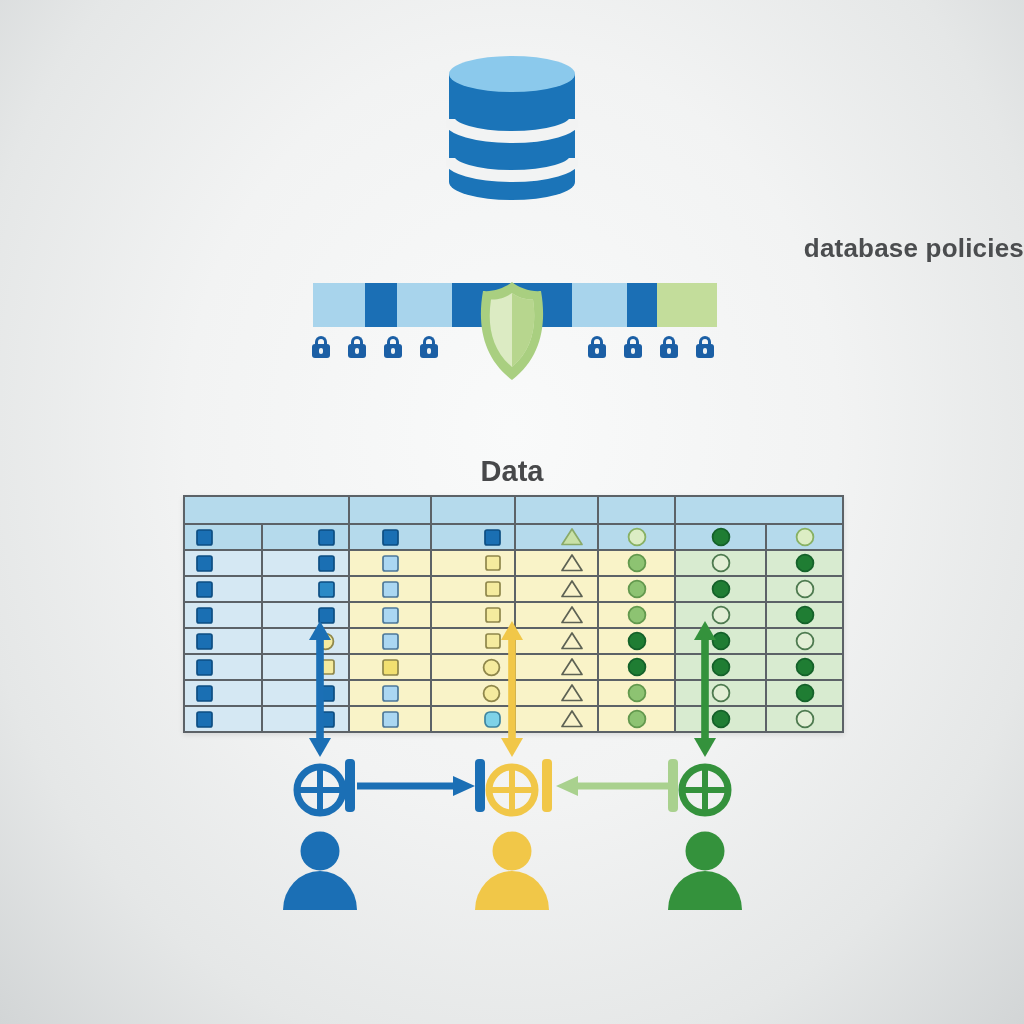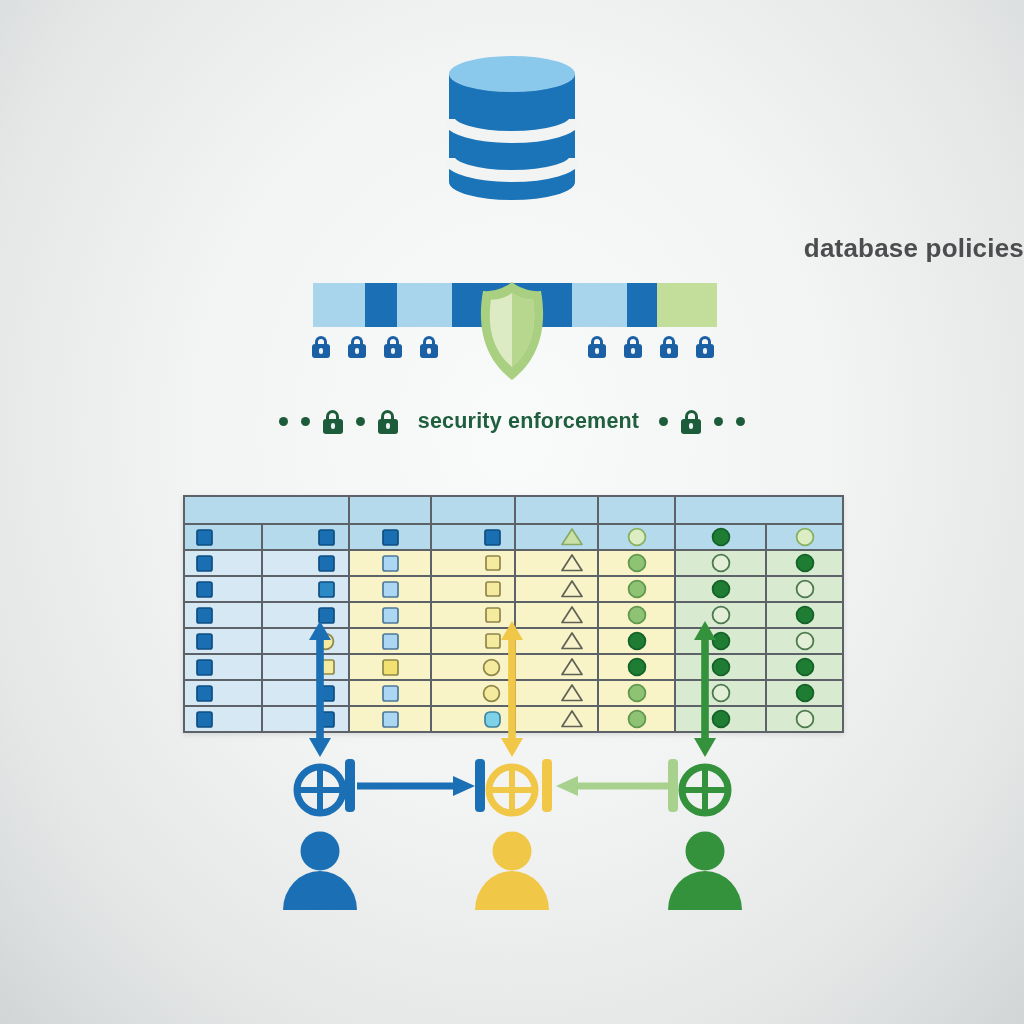--- a/index.html
+++ b/index.html
@@ -92,33 +92,22 @@
     </div>
 
   <div class="abs" style="left:464px;top:279px;z-index:3">
     <svg width="96" height="104" viewBox="0 0 96 104">
       <path d="M48,3 C41,9 29,13 19,12 C13,46 19,79 48,101 C77,79 83,46 77,12 C67,13 55,9 48,3 Z" fill="#a9cf80"></path>
       <path d="M48,14 C43,18 34,21 27,20.5 C23,47 28,71 48,88 C68,71 73,47 69,20.5 C62,21 53,18 48,14 Z" fill="#dcebc3"></path>
       <path d="M48,14 C53,18 62,21 69,20.5 C73,47 68,71 48,88 Z" fill="#b7d68e"></path>
     </svg>
   </div>
 
-  <div class="enforcement-row">
-      <span class="dot"></span>
-      <span class="dot"></span>
-      <span class="lock lock-green"></span>
-      <span class="dot"></span>
-      <span class="lock lock-green"></span>
-      <span class="enforcement-label">security enforcement</span>
-      <span class="dot"></span>
-      <span class="lock lock-green"></span>
-      <span class="dot"></span>
-      <span class="dot"></span>
-    </div>
-
+
+  <div class="data-label">Data</div>
 
   <div class="data-table">
       <div class="trow">
         <div class="tcell" style="flex: 0 0 163px; background: rgb(181, 218, 236);"></div>
         <div class="tcell" style="flex: 0 0 82px; background: rgb(181, 218, 236);"></div>
         <div class="tcell" style="flex: 0 0 84px; background: rgb(181, 218, 236);"></div>
         <div class="tcell" style="flex: 0 0 83px; background: rgb(181, 218, 236);"></div>
         <div class="tcell" style="flex: 0 0 77px; background: rgb(181, 218, 236);"></div>
         <div class="tcell" style="flex: 0 0 168px; background: rgb(181, 218, 236);"></div>
       </div>

